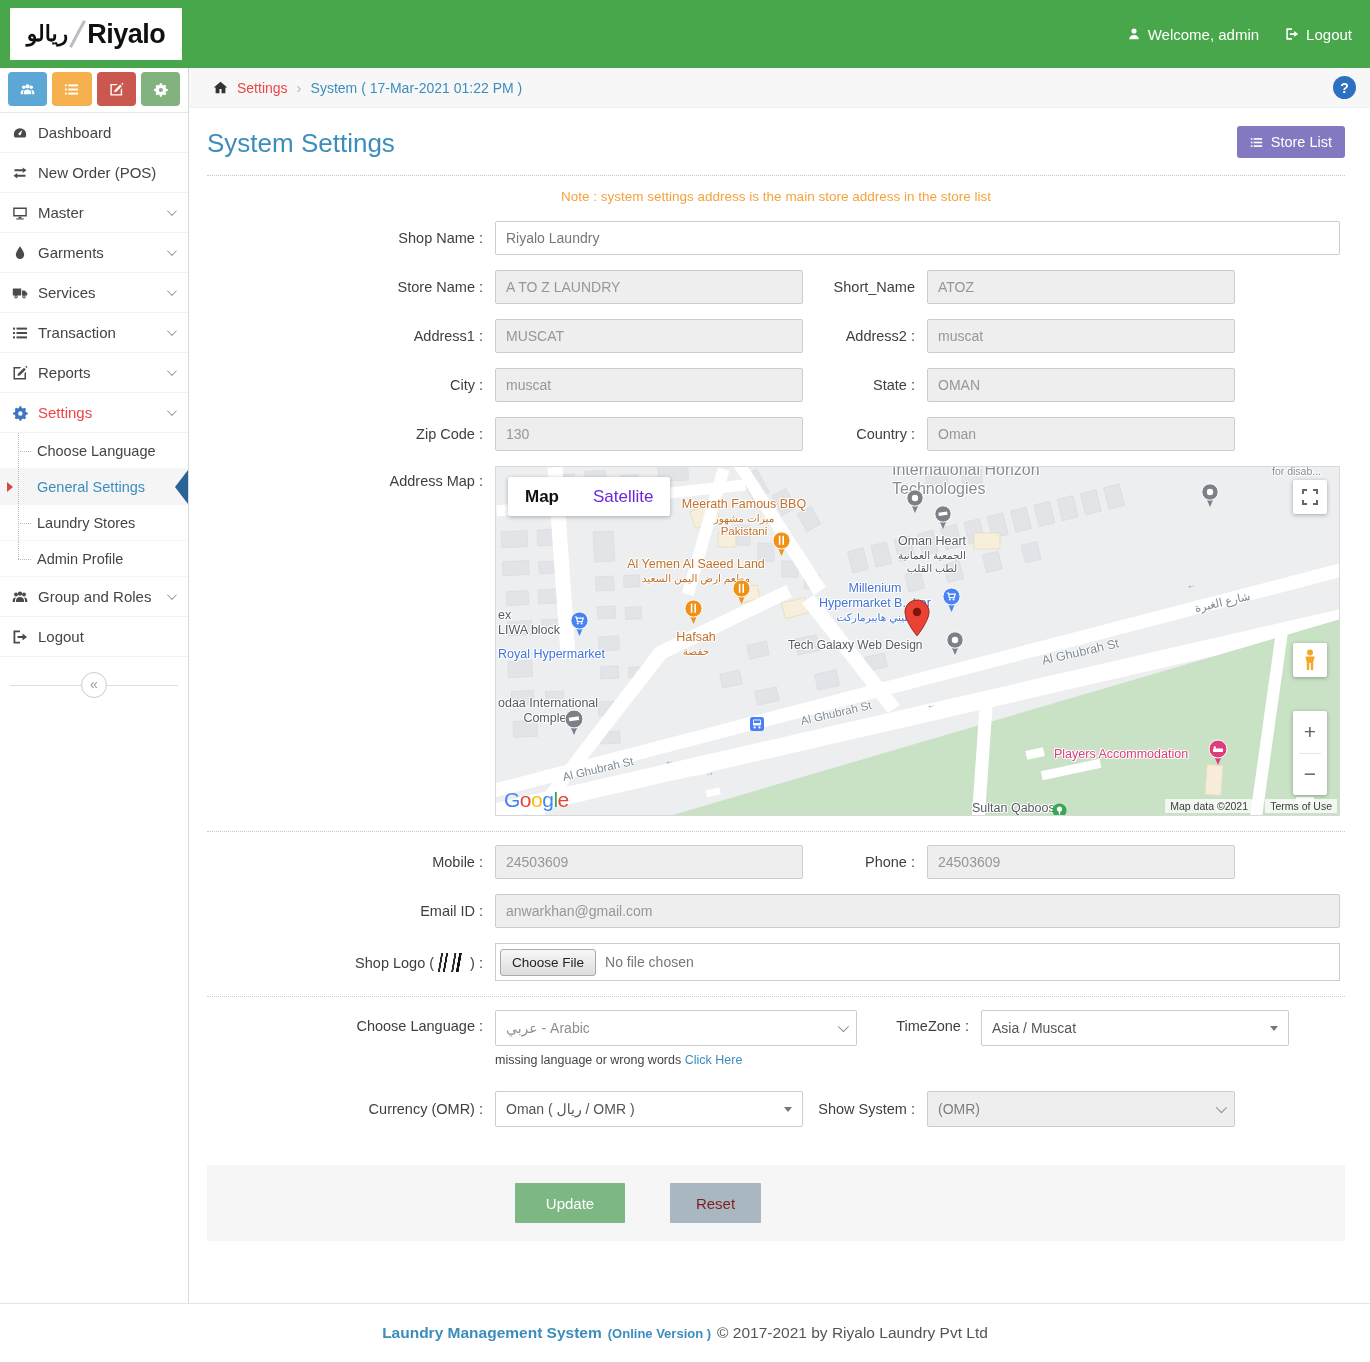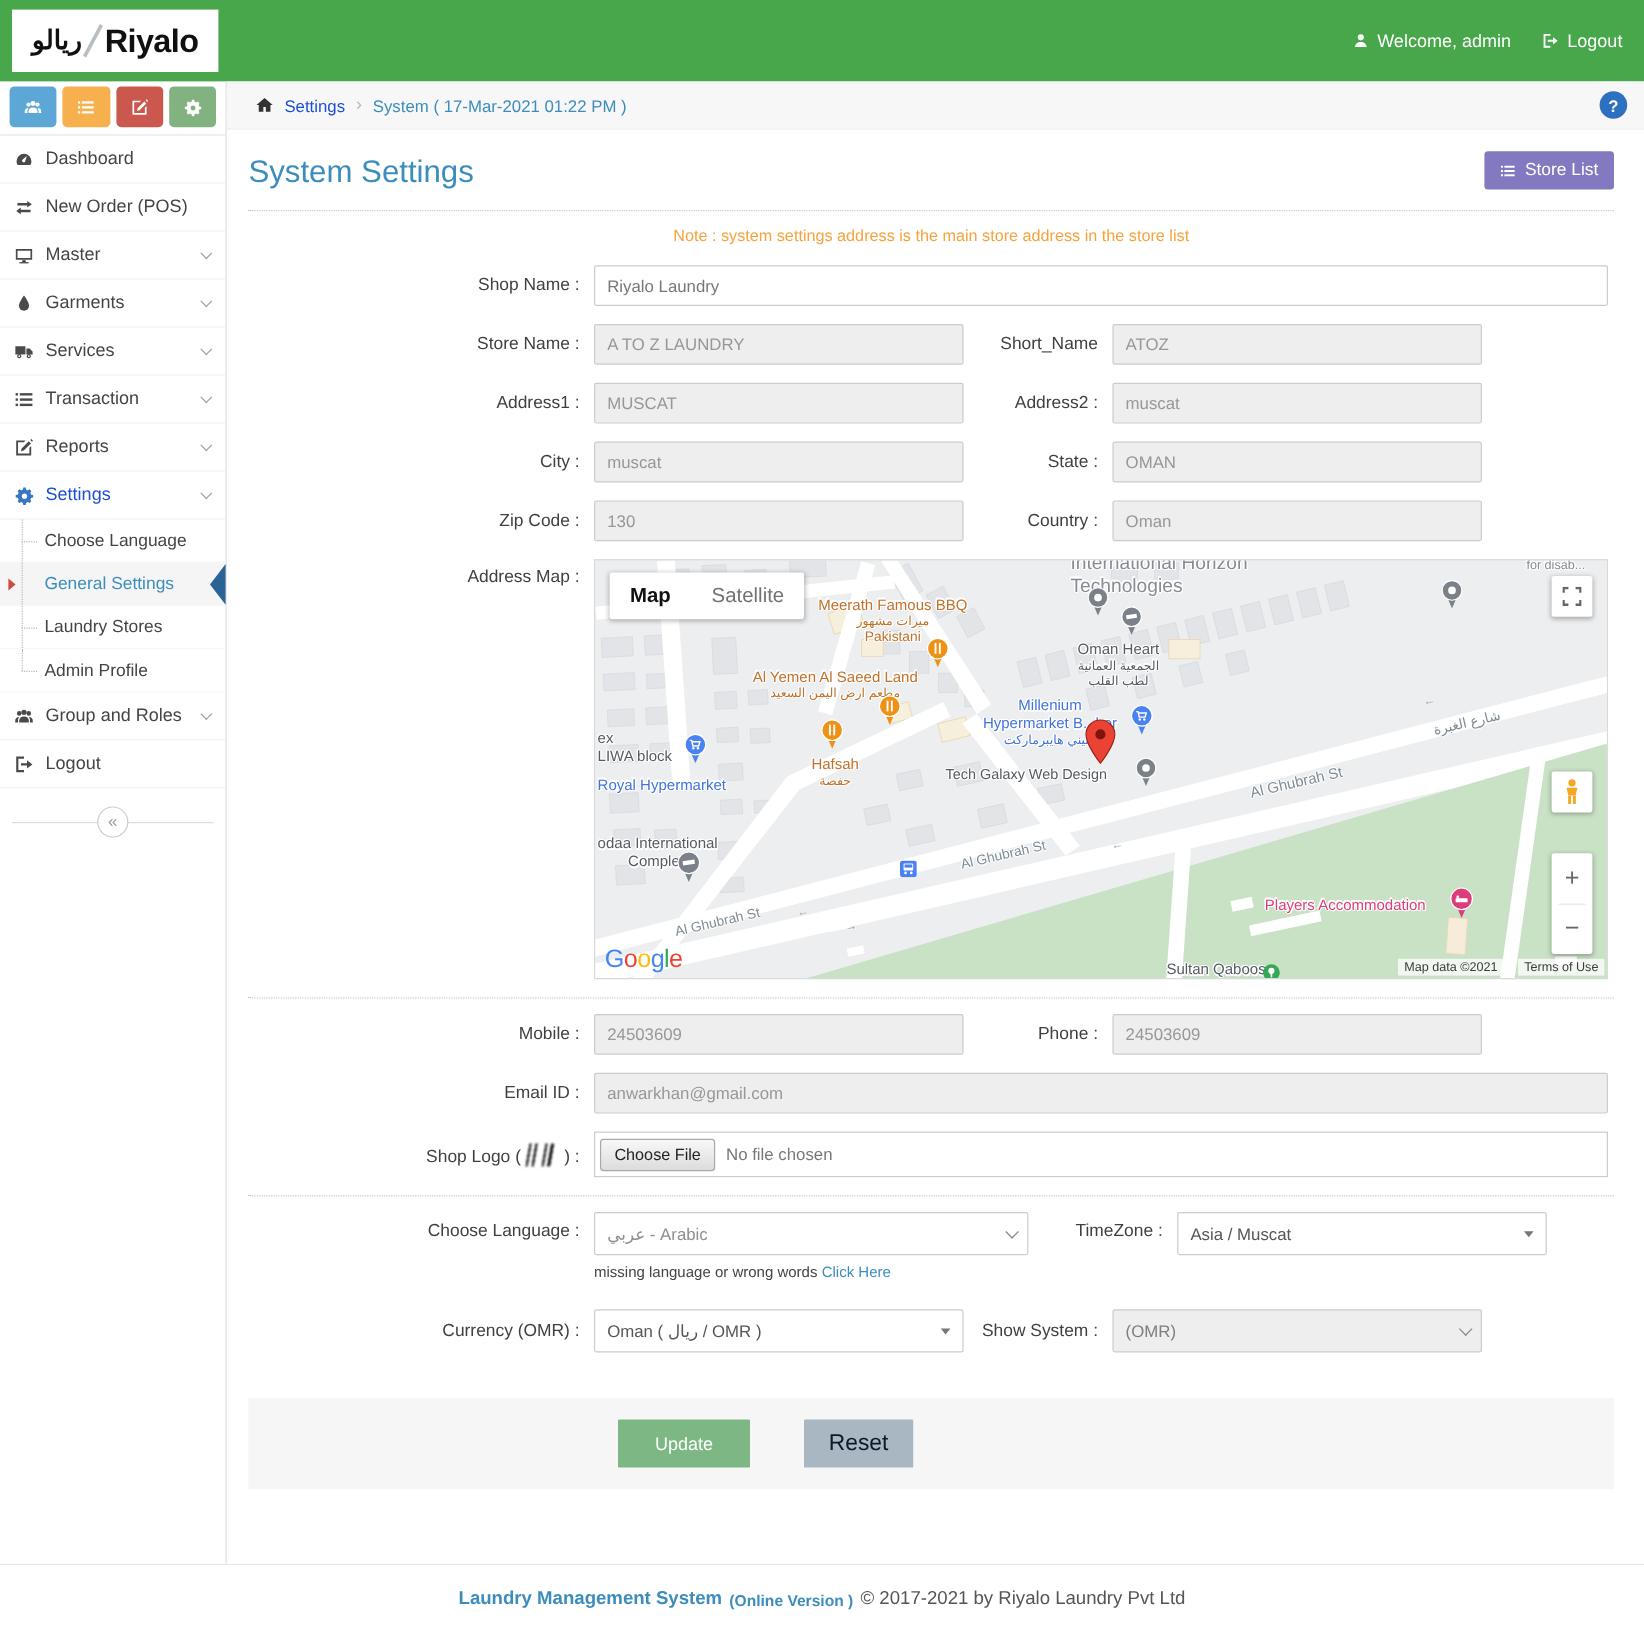--- a/index.html
+++ b/index.html
@@ -27,21 +27,21 @@
 
   
   .sidebar { width:189px; border-right:1px solid #d6dae0; background:#fff; flex:0 0 189px; }
   .shortcuts { display:flex; gap:5px; padding:4px 8px 6px 8px; border-bottom:1px solid #e7e7e7; }
   .sc { width:40px; height:34px; border:none; border-radius:4px; color:#fff; display:flex; align-items:center; justify-content:center; cursor:pointer; }
   .sc .i { width:15px; height:15px; }
   .menu { list-style:none; margin:0; padding:0; font-size:15px; }
   .menu > li { height:40px; display:flex; align-items:center; padding:0 14px 0 12px; border-bottom:1px solid #f1f1f1; color:#444; cursor:pointer; }
   .mi { width:17px; margin-right:9px; color:#4a4a4a; display:inline-flex; }
   .vchev { width:7px; height:7px; border-right:1.4px solid #8fa0ab; border-bottom:1.4px solid #8fa0ab; transform:rotate(45deg) translateY(-2px); margin-left:auto; }
-  .magenta { color:#1d4ed8; }
+  .magenta { color:#ef4444; }
   .settings-row .mi { color:#3b76c0; }
   .submenu { list-style:none; margin:0; padding:0; font-size:14.5px; }
   .submenu li { position:relative; height:36px; display:flex; align-items:center; padding-left:37px; color:#444; border-bottom:1px solid #f6f6f6; cursor:pointer; }
   .submenu li::before { content:""; position:absolute; left:18px; top:0; bottom:0; border-left:1px dotted #b9b9b9; }
   .submenu li:last-child::before { bottom:50%; }
   .submenu li .stub { position:absolute; left:18px; top:50%; width:13px; border-top:1px dotted #b9b9b9; }
   .submenu li.active { background:#f5f5f5; color:#3c8dbc; }
   .submenu li.active .red-caret { position:absolute; left:7px; top:50%; margin-top:-5px; width:0; height:0;
       border-top:5px solid transparent; border-bottom:5px solid transparent; border-left:6px solid #cf4a41; }
   .submenu li.active .blue-arrow { position:absolute; right:0; top:50%; margin-top:-17px; width:0; height:0;
@@ -93,42 +93,42 @@
   .file-box { width:845px; height:38px; border:1px solid #ccc; border-radius:0; display:flex; align-items:center; padding:0 4px; background:#fff; }
   .cf-btn { border:1px solid #a9a9a9; background:linear-gradient(#f8f8f8,#dcdcdc); padding:5px 11px; font-size:13.5px; border-radius:3px;
       color:#222; cursor:pointer; font-family:inherit; }
   .cf-status { margin-left:9px; color:#777; font-size:14px; }
   .logo-thumb { display:inline-block; vertical-align:-4px; width:30px; height:19px; margin:0 3px; background:
       linear-gradient(100deg, transparent 12%, #2b2b2b 13% 18%, transparent 19% 27%, #1d1d1d 28% 33%, transparent 34% 52%,
       #2b2b2b 53% 58%, transparent 59% 66%, #141414 67% 74%, transparent 75%); filter:blur(0.7px); }
 
   .action-band { background:#f6f6f6; height:76px; display:flex; align-items:center; margin-top:38px; }
   .btn-update { margin-left:308px; width:110px; height:40px; background:#7db884; border:none; color:#fff; font-size:15px; cursor:pointer; border-radius:1px; font-family:inherit; }
-  .btn-reset  { margin-left:45px;  width:91px;  height:40px; background:#a9b7c2; border:none; color:#0f172a; font-size:19px; cursor:pointer; border-radius:1px; font-family:inherit; }
+  .btn-reset  { margin-left:45px;  width:91px;  height:40px; background:#a9b7c2; border:none; color:#7f1d1d; font-size:15px; cursor:pointer; border-radius:1px; font-family:inherit; }
 
   .footer { height:59px; border-top:1px solid #e5e5e5; display:flex; align-items:center; justify-content:center; gap:6px; font-size:15.5px; color:#555; }
   .footer .f-title { color:#3c8dbc; font-weight:bold; }
   .footer .f-ver { color:#3c8dbc; font-size:13px; font-weight:bold; }
 
   
   .map { position:relative; width:845px; height:350px; overflow:hidden; background:#eceef0; border:1px solid #d9d9d9; }
   .map-base { position:absolute; left:0; top:0; }
   .map-label { position:absolute; font-size:16px; line-height:1.2; text-align:center; white-space:nowrap;
       text-shadow:-1px 0 #fff, 1px 0 #fff, 0 -1px #fff, 0 1px #fff, 1px 1px #fff, -1px -1px #fff; pointer-events:none; }
   .poi-orange { color:#c1712a; font-weight:500; }
   .poi-blue   { color:#4273d9; font-weight:500; }
   .poi-dark   { color:#555b61; font-weight:500; }
   .poi-gray   { color:#858c93; }
   .poi-pink   { color:#dd3d7b; font-weight:500; font-size:12.5px; }
   .ar-s { font-size:10.5px; }
   .street { position:absolute; color:#7e8b94; font-size:11.5px; transform:rotate(-13deg); text-shadow:-1px 0 #fff,1px 0 #fff,0 -1px #fff,0 1px #fff; white-space:nowrap; }
   .road-arrow { position:absolute; color:#9aa0a6; font-size:10px; transform:rotate(-13deg); }
   .mpin { position:absolute; pointer-events:none; }
   .gm-toggle { position:absolute; top:10px; left:12px; height:39px; background:#fff; border-radius:2px; box-shadow:0 1px 4px rgba(0,0,0,.3); display:flex; }
-  .gm-toggle .opt { padding:0 17px; display:flex; align-items:center; font-size:17px; color:#737373; cursor:pointer; }
+  .gm-toggle .opt { padding:0 17px; display:flex; align-items:center; font-size:17px; color:#6d28d9; cursor:pointer; }
   .gm-toggle .opt.sel-map { color:#111; font-weight:bold; }
   .gm-btn { position:absolute; background:#fff; border-radius:2px; box-shadow:0 1px 4px rgba(0,0,0,.3); display:flex; align-items:center; justify-content:center; cursor:pointer; }
   .gm-full { top:13px; right:12px; width:34px; height:34px; }
   .gm-peg { top:176px; right:12px; width:34px; height:34px; }
   .gm-zoom { top:244px; right:12px; width:34px; height:84px; flex-direction:column; font-size:21px; color:#666; }
   .gm-zoom .zbtn { height:41px; width:100%; display:flex; align-items:center; justify-content:center; cursor:pointer; }
   .gm-zoom .zdiv { width:22px; border-top:1px solid #e6e6e6; }
   .gm-google { position:absolute; left:8px; bottom:3px; font-size:21px; font-weight:500; letter-spacing:-0.5px; }
   .gm-attr { position:absolute; bottom:2px; font-size:10.5px; color:#3c3c3c; background:rgba(255,255,255,.75); padding:1px 5px; white-space:nowrap; }
   .attr-data { right:86px; }

